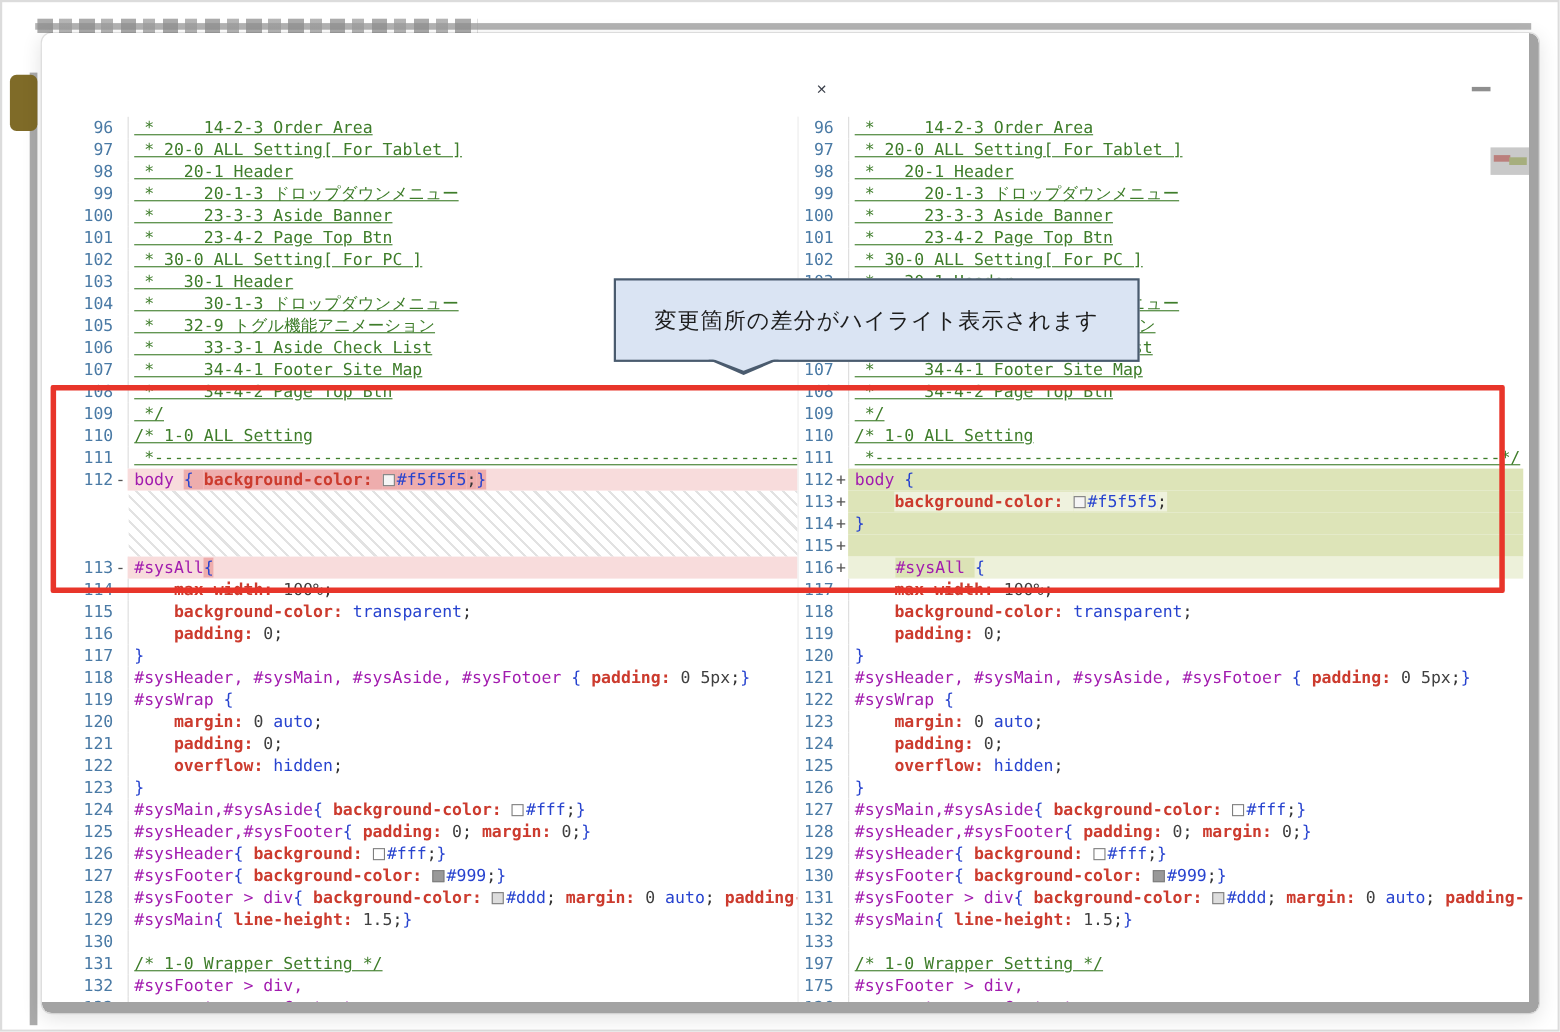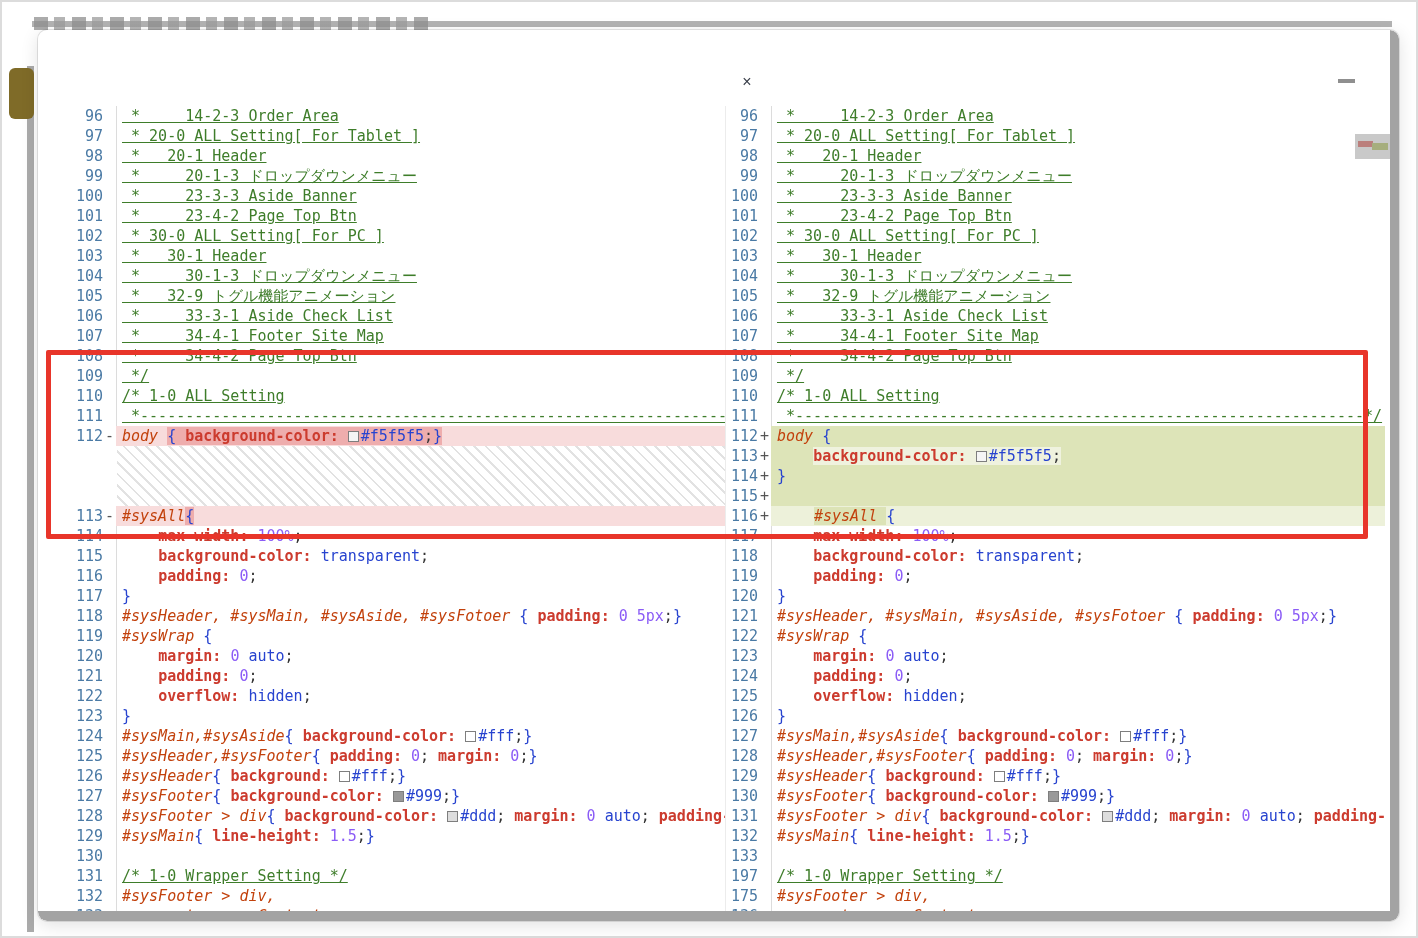--- a/index.html
+++ b/index.html
@@ -28,22 +28,22 @@
   .row { display:flex; height:20px; line-height:20px; font-family:"DejaVu Sans Mono",monospace; font-size:15px; white-space:pre; }
   .ln { width:31px; flex:none; text-align:right; color:#4a7aa5; }
   .mk { width:13px; flex:none; padding-left:2px; color:#555; }
   .code { flex:1; border-left:1px solid #dcdcdc; padding-left:5px; color:#333; overflow:hidden; }
   .bg-del  .code { background:#f8dcdc; border-left-color:transparent; }
   .bg-add  .code { background:#dde4b8; border-left-color:transparent; }
   .bg-addl .code { background:#edf1da; border-left-color:transparent;padding-left:42px; }
   .hd { background:#eeadad; }   
   .ha { background:#eff2de; }   
   .hb { background:#dce3b6; }   
-  .tc { color:#3e7d2a;text-decoration:underline; } .ts { color:#c2410c;font-style:italic; } .tp { color:#cc3b2e;font-weight:bold; }
-  .tn { color:#8b5cf6; } .tk { color:#2743cf; } .tt { color:#333; }
+  .tc { color:#3e7d2a;text-decoration:underline; } .ts { color:#a21caf; } .tp { color:#cc3b2e;font-weight:bold; }
+  .tn { color:#404040; } .tk { color:#2743cf; } .tt { color:#333; }
   .swatch { display:inline-block; width:11px; height:11px; border:1px solid #7e7e7e; vertical-align:-1px; margin-right:2px; }
   .hatch { height:60px; margin-left:45px;
            background:repeating-linear-gradient(45deg,#fff 0,#fff 6px,#e2e2e2 6px,#e2e2e2 8px); }
 
   
   .diff-red-box { position:absolute; left:44px; top:348px; width:1322px; height:189px;
                   border:5px solid #e8352a; border-radius:2px; pointer-events:none; z-index:5; }
 
   
   .tooltip { position:absolute; left:556px; top:251px; width:478px; height:76px; background:#dae4f3;
@@ -166,14 +166,19 @@
     <div class="mini-map">
       <div class="mini-red"></div>
       <div class="mini-green"></div>
     </div>
     <div class="v-scroll"></div>
     <div class="h-scroll"></div>
   </div>
 
   <div class="diff-red-box"></div>
 
+  <div class="tooltip">
+    <span>変更箇所の差分がハイライト表示されます</span>
+    <div class="notch-outer"></div>
+    <div class="notch-inner"></div>
+  </div>
 
 </div>
 
 </body></html>

